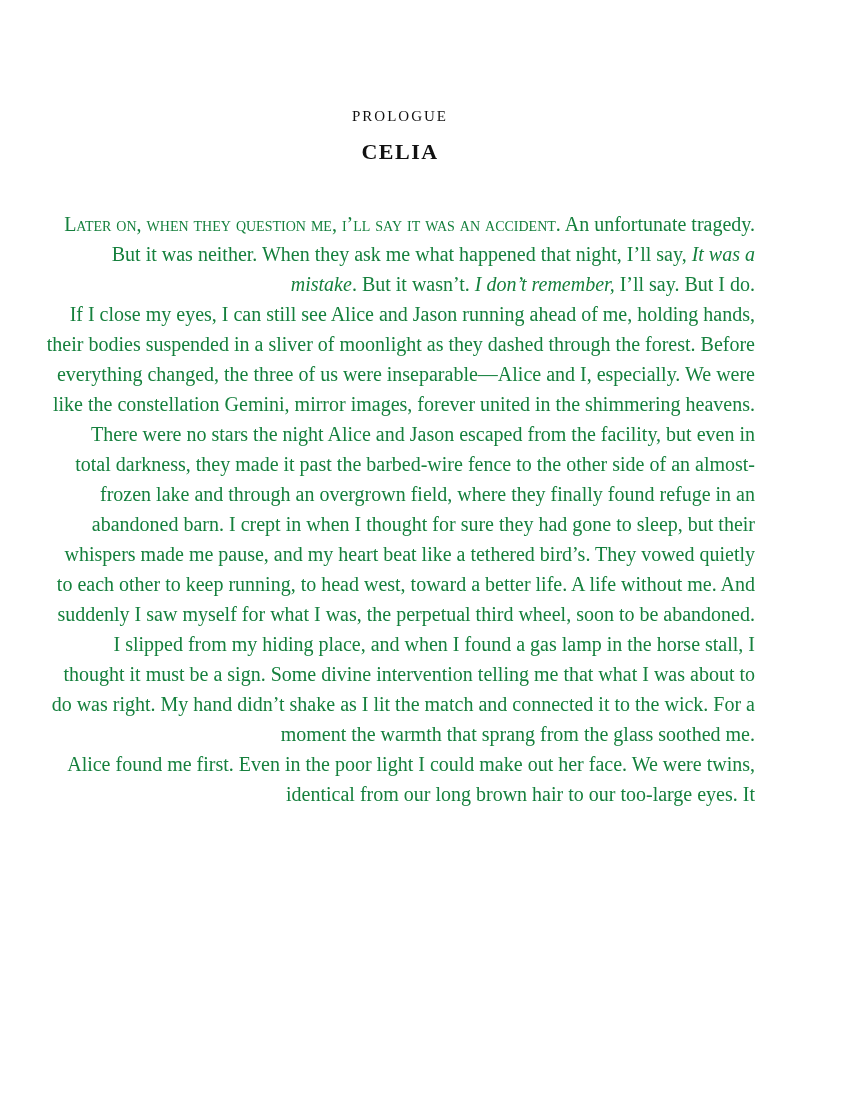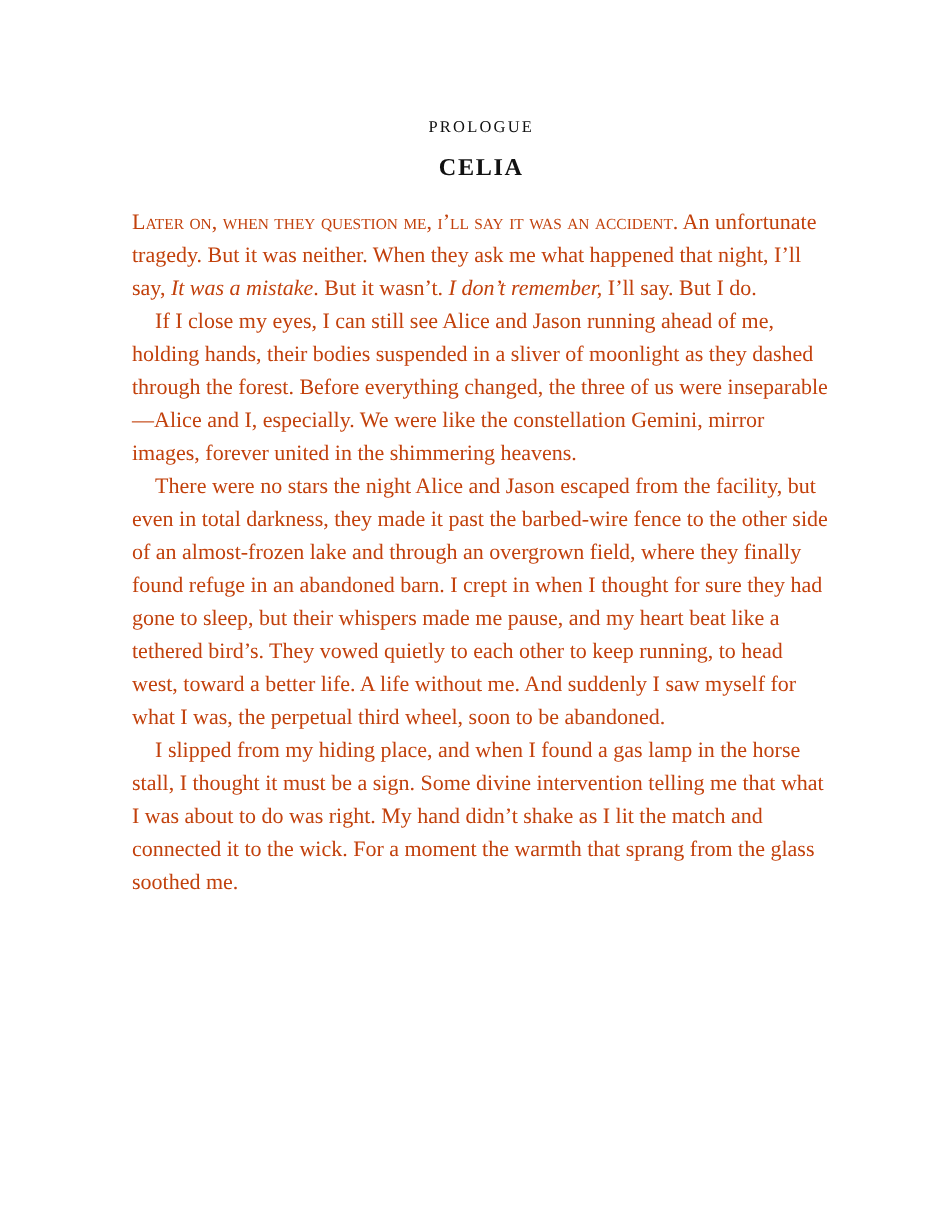--- a/index.html
+++ b/index.html
@@ -8,46 +8,46 @@
     background: #ffffff;
   }
   .page {
     position: relative;
     width: 858px;
     height: 1118px;
     background: #ffffff;
     color: #111111;
     font-family: "Liberation Serif", serif;
     box-sizing: border-box;
-    padding: 108px 103px 0 120px;
+    padding: 108px 103px 0 45px;
     overflow: hidden;
   }
   .kicker {
     text-align: center;
     font-size: 15px;
     line-height: 16px;
     letter-spacing: 2px;
     font-weight: normal;
     color: #111111;
   }
   .chapter-title {
     text-align: center;
     font-size: 22px;
     line-height: 23px;
     letter-spacing: 1.5px;
     font-weight: bold;
     margin: 16px 0 16px 0;
     color: #111111;
   }
   .body-text {
-    margin-top: 24px;
+    margin-top: 46px;
     font-size: 20px;
     line-height: 30px;
-    text-align: left;
-    color: #c2410c;
+    text-align: right;
+    color: #15803d;
   }
   .body-text p {
     margin: 0;
     padding: 0;
     text-indent: 21px;
   }
   .body-text p.no-indent {
     text-indent: 0;
   }
   .sc {
@@ -64,14 +64,15 @@
 <body>
 
 <div class="page">
   <div class="kicker">PROLOGUE</div>
   <h1 class="chapter-title">CELIA</h1>
   <div class="body-text" id="body-text">
       <p class="no-indent"><span class="leadcap">L</span><span class="sc">ater on, when they question me, i’ll say it was an accident.</span><span class="n"> An unfortunate tragedy. But it was neither. When they ask me what happened that night, I’ll say, </span><i class="it">It was a mistake</i><span class="n">. But it wasn’t. </span><i class="it">I don’t remember,</i><span class="n"> I’ll say. But I do.</span></p>
       <p><span class="n">If I close my eyes, I can still see Alice and Jason running ahead of me, holding hands, their bodies suspended in a sliver of moonlight as they dashed through the forest. Before everything changed, the three of us were inseparable—Alice and I, especially. We were like the constellation Gemini, mirror images, forever united in the shimmering heavens.</span></p>
       <p><span class="n">There were no stars the night Alice and Jason escaped from the facility, but even in total darkness, they made it past the barbed-wire fence to the other side of an almost-frozen lake and through an overgrown field, where they finally found refuge in an abandoned barn. I crept in when I thought for sure they had gone to sleep, but their whispers made me pause, and my heart beat like a tethered bird’s. They vowed quietly to each other to keep running, to head west, toward a better life. A life without me. And suddenly I saw myself for what I was, the perpetual third wheel, soon to be abandoned.</span></p>
       <p><span class="n">I slipped from my hiding place, and when I found a gas lamp in the horse stall, I thought it must be a sign. Some divine intervention telling me that what I was about to do was right. My hand didn’t shake as I lit the match and connected it to the wick. For a moment the warmth that sprang from the glass soothed me.</span></p>
+      <p><span class="n">Alice found me first. Even in the poor light I could make out her face. We were twins, identical from our long brown hair to our too-large eyes. It</span></p>
     </div>
 </div>
 
 </body></html>

